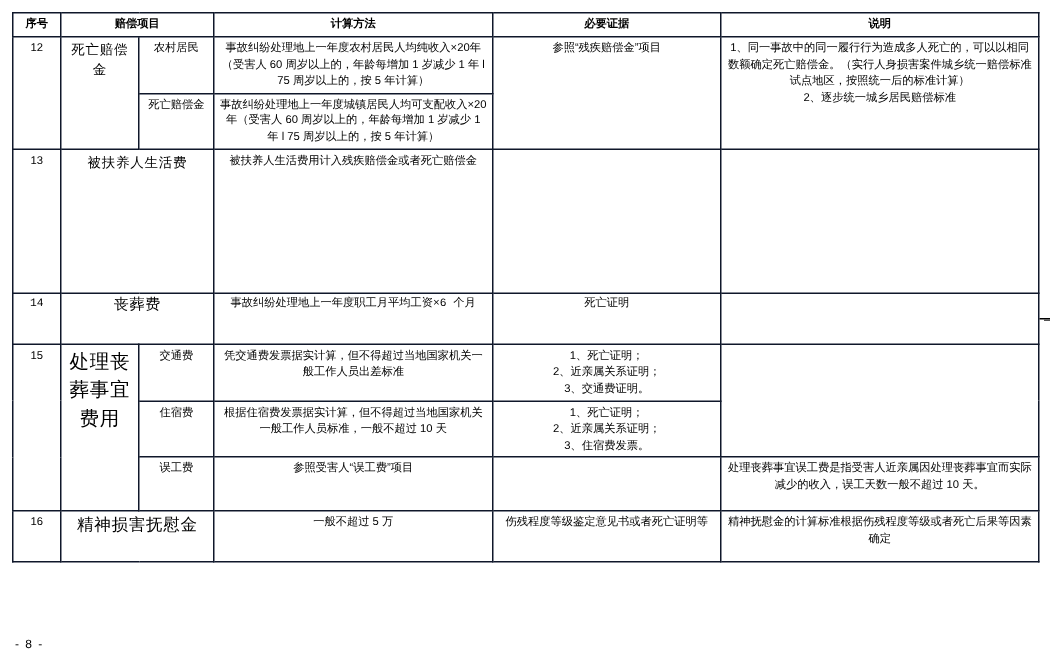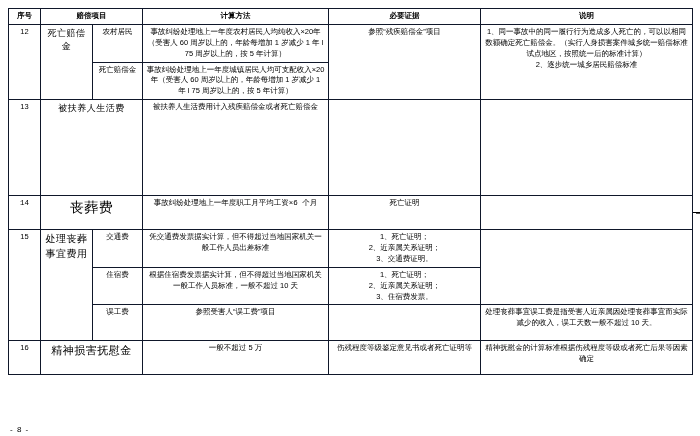--- a/index.html
+++ b/index.html
@@ -144,29 +144,29 @@
       <tr style="height:96px;padding-left:20px;">
         <td class="idx">13</td>
         <td class="item" colspan="2" style="font-size:9px;margin-left:28px;">被扶养人生活费</td>
         <td class="body-mid">被扶养人生活费用计入残疾赔偿金或者死亡赔偿金</td>
         <td class="body"></td>
         <td class="body"></td>
       </tr>
 
       <tr style="height:34px;font-family:Liberation Mono, monospace;">
         <td class="idx">14</td>
-        <td class="item" colspan="2" style="font-size:14px;">丧葬费</td>
+        <td class="item" colspan="2" style="font-size:10px;">丧葬费</td>
         <td class="body-mid">事故纠纷处理地上一年度职工月平均工资×6 个月</td>
         <td class="body">死亡证明</td>
         <td class="body"></td>
       </tr>
 
       <tr>
         <td class="idx" rowspan="3">15</td>
-        <td class="item" rowspan="3" style="font-size:10px;">处理丧葬事宜费用</td>
+        <td class="item" rowspan="3" style="font-size:13px;">处理丧葬事宜费用</td>
         <td class="sub">交通费</td>
         <td class="body">凭交通费发票据实计算，但不得超过当地国家机关一般工作人员出差标准</td>
         <td class="body" style="white-space:pre-line;">1、死亡证明；
 2、近亲属关系证明；
 3、交通费证明。</td>
         <td class="body" rowspan="2"></td>
       </tr>
 
       <tr>
         <td class="sub">住宿费</td>

